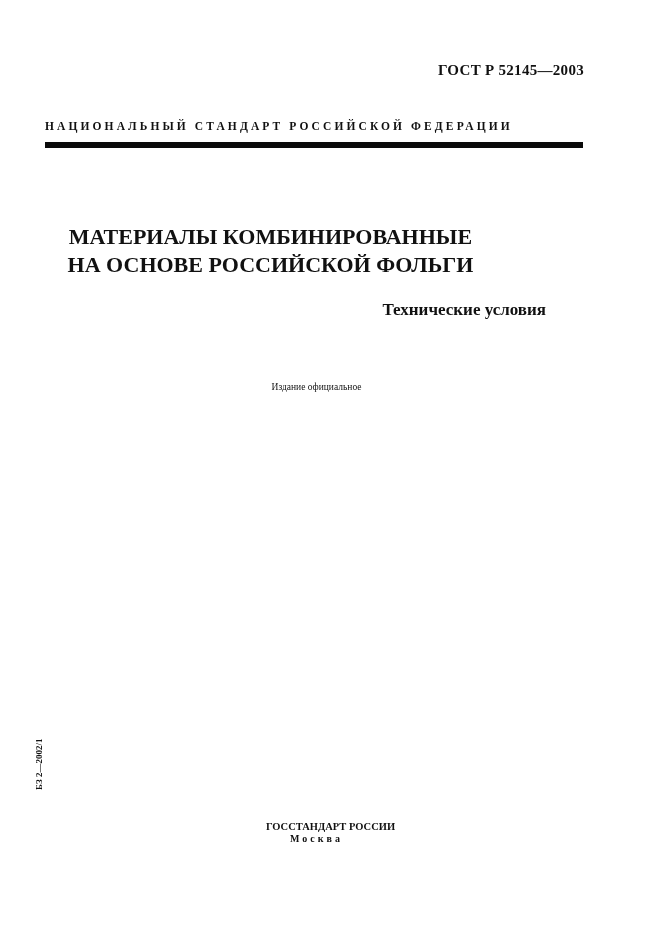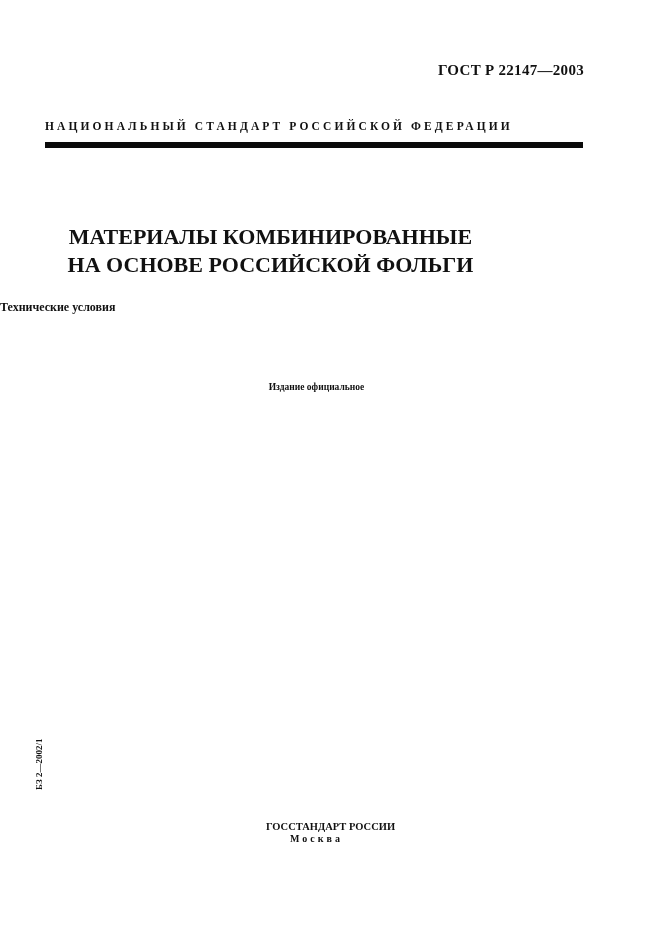--- a/index.html
+++ b/index.html
@@ -6,31 +6,31 @@
   body { width: 661px; height: 936px; position: relative; overflow: hidden;
          font-family: "Liberation Serif", "DejaVu Serif", serif; color: #111; }
   .abs { position: absolute; }
   .gost-id { right: 77px; top: 62px; font-size: 15px; font-weight: bold; letter-spacing: 0.3px; }
   .national { left: 45px; top: 120px; width: 540px; font-size: 11.5px; font-weight: bold;
               letter-spacing: 3.1px; white-space: nowrap; }
   .rule { left: 45px; top: 142px; width: 538px; height: 6px; background: #0a0a0a; }
   .title { left: 0; width: 541px; text-align: center; font-weight: bold; font-size: 22px; line-height: 30px; }
   .title1 { top: 222px; }
   .title2 { top: 250px; }
-  .subtitle { left: 0; width: 546px; top: 300px; text-align: left; font-weight: bold; font-size: 12px; }
-  .edition { left: 0; width: 633px; top: 382px; text-align: center; font-weight: bold; font-size: 9.5px; }
+  .subtitle { left: 0; width: 546px; top: 300px; text-align: right; font-weight: bold; font-size: 17px; }
+  .edition { left: 0; width: 633px; top: 382px; text-align: center; font-weight: normal; font-size: 9.5px; }
   .side-code { left: 34px; top: 770px; transform-origin: left top; transform: rotate(-90deg) translateX(-20px);
                font-size: 9px; font-weight: bold; white-space: nowrap; }
   .publisher { left: 14px; width: 633px; top: 821px; text-align: center; font-weight: bold; font-size: 10.5px; }
   .city { left: 0; width: 633px; top: 833px; text-align: center; font-weight: bold; font-size: 10px; letter-spacing: 3px; }
 </style>
 </head>
 <body>
 
-<div class="abs gost-id">ГОСТ Р 22147—2003</div>
+<div class="abs gost-id">ГОСТ Р 52145—2003</div>
 <div class="abs national">НАЦИОНАЛЬНЫЙ СТАНДАРТ РОССИЙСКОЙ ФЕДЕРАЦИИ</div>
 <div class="abs rule"></div>
 <div class="abs title title1">МАТЕРИАЛЫ КОМБИНИРОВАННЫЕ</div>
 <div class="abs title title2">НА ОСНОВЕ РОССИЙСКОЙ ФОЛЬГИ</div>
 <div class="abs subtitle">Технические условия</div>
 <div class="abs edition">Издание официальное</div>
 <div class="abs side-code">БЗ 2—2002/1</div>
 <div class="abs publisher">ГОССТАНДАРТ РОССИИ</div>
 <div class="abs city">Москва</div>
 

